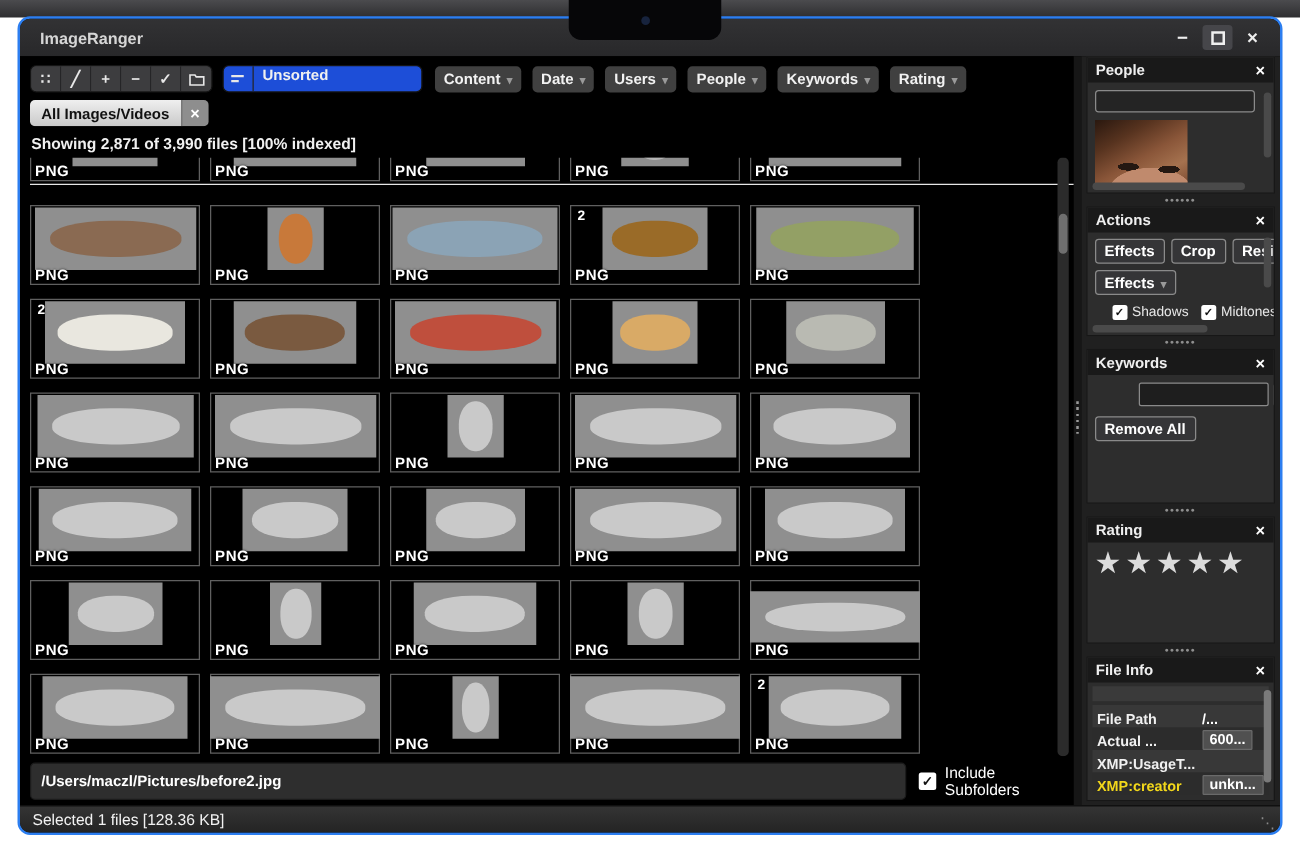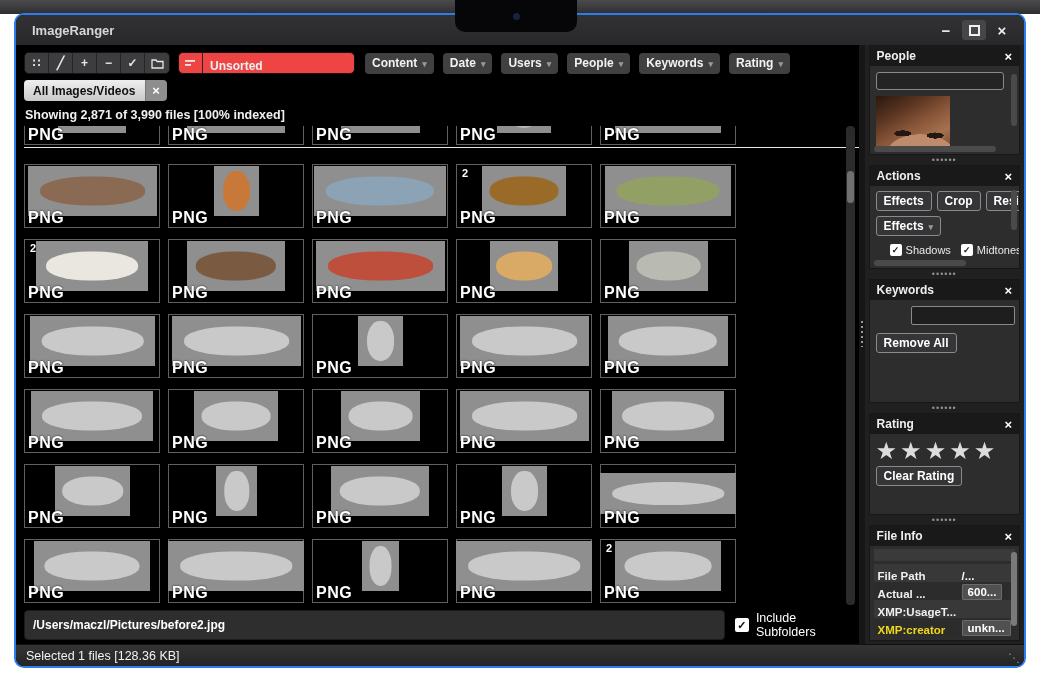--- a/index.html
+++ b/index.html
@@ -31,22 +31,22 @@
     background:#17233d; }
   
   .winbody { flex:1; display:flex; min-height:0; }
   .main { width:846px; display:flex; flex-direction:column; background:#000; min-width:0; }
   
   .toolbar { display:flex; align-items:center; gap:8px; margin:7px 0 0 8px; height:22px; flex:0 0 auto;}
   .seg-group { display:flex; border-radius:5px; overflow:hidden; background:#3d3d3f; border:1px solid #151515; }
   .seg-btn { width:24px; height:20px; display:flex; align-items:center; justify-content:center;
     color:#e8e8e8; font-size:12px; font-weight:bold; border-right:1px solid #252527; background:#3d3d3f; }
   .seg-btn:last-child { border-right:none; }
-  .sort-group { display:flex; align-items:flex-end; border-radius:5px; background:#ef4444;
-    border:1px solid #151515; height:22px; width:177px; }
+  .sort-group { display:flex; align-items:flex-start; border-radius:5px; background:#1d4ed8;
+    border:1px solid #151515; height:22px; width:160px; }
   .sort-icon-btn { width:24px; height:20px; display:flex; align-items:center; justify-content:center;
     border-right:1px solid #252527; }
   .sort-field { color:#f0f0f0; font-size:12px; font-weight:bold; padding-left:7px; }
   .filters { display:flex; gap:9px; margin-left:2px; }
   .filter-btn { height:21px; background:#404040; border-radius:4px; color:#f2f2f2;
     font-size:12px; font-weight:bold; display:flex; align-items:center; padding:0 7px; gap:5px; }
   .filter-arrow { color:#9a9a9a; font-size:9px; line-height:9px; margin-top:3px; }
   
   .tabrow { display:flex; margin:6px 0 0 8px; height:21px; flex:0 0 auto; }
   .tab { display:flex; border-radius:4px; overflow:hidden; }
@@ -59,21 +59,21 @@
   .gridwrap { flex:1; position:relative; margin-top:4px; overflow:hidden; padding-left:8px; }
   .row { display:flex; gap:8px; }
   .rows-full { display:flex; flex-direction:column; gap:11px; margin-top:16px; }
   .clip-top { height:20px; overflow:hidden; }
   .clip-top .cell { margin-top:-45px; }
   .divider-line { height:1px; background:#e6e6e6; width:838px; margin-top:1px; }
   .cell { width:136px; height:64px; background:#000; border:1px solid #606060; position:relative; flex:0 0 auto; }
   .imgarea { position:absolute; top:1px; bottom:11px; background:#8f8f8f; }
   .imgarea.letterbox { top:8px; bottom:13px; }
   .blob { position:absolute; left:50%; top:50%; transform:translate(-50%,-50%); border-radius:46%; }
-  .png-label { position:absolute; left:3px; bottom:0px; color:#fff; font-size:16px; font-weight:bold;
+  .png-label { position:absolute; left:3px; bottom:0px; color:#fff; font-size:12px; font-weight:bold;
     text-shadow:0 0 2px #000; letter-spacing:0.5px; }
   .badge { position:absolute; left:5px; top:2px; color:#fff; font-size:11px; font-weight:bold;
     text-shadow:0 0 2px #000; z-index:2; }
   .vscroll { position:absolute; right:4px; top:0; bottom:0; width:9px; background:#2b2b2b; border-radius:4px; }
   .vscroll .thumb { position:absolute; left:1px; top:45px; width:7px; height:32px; background:#6f6f6f; border-radius:4px; }
   
   .pathrow { display:flex; align-items:center; margin:5px 0 4px 8px; flex:0 0 auto; }
   .path-input { width:706px; height:30px; background:#2e2e2e; border:1px solid #1c1c1c; border-radius:4px;
     color:#fff; font-size:12px; font-weight:bold; font-family:"Liberation Sans",sans-serif; padding:8px 8px; }
   .chk-group { display:flex; align-items:center; gap:7px; margin-left:10px; }
@@ -535,23 +535,20 @@
           <span class="panel-title">Rating</span>
           <span class="panel-x">×</span>
         </div>
         <div class="stars" id="stars">
             <span>★</span>
             <span>★</span>
             <span>★</span>
             <span>★</span>
             <span>★</span>
           </div>
-        <div class="rate-body">
-          <span class="sb-btn">Clear Rating</span>
-        </div>
       </div>
       <div class="handle">
           <span>••••••</span>
         </div>
 
       <div class="panel" style="height:116px;">
         <div class="panel-header">
           <span class="panel-title">File Info</span>
           <span class="panel-x">×</span>
         </div>

